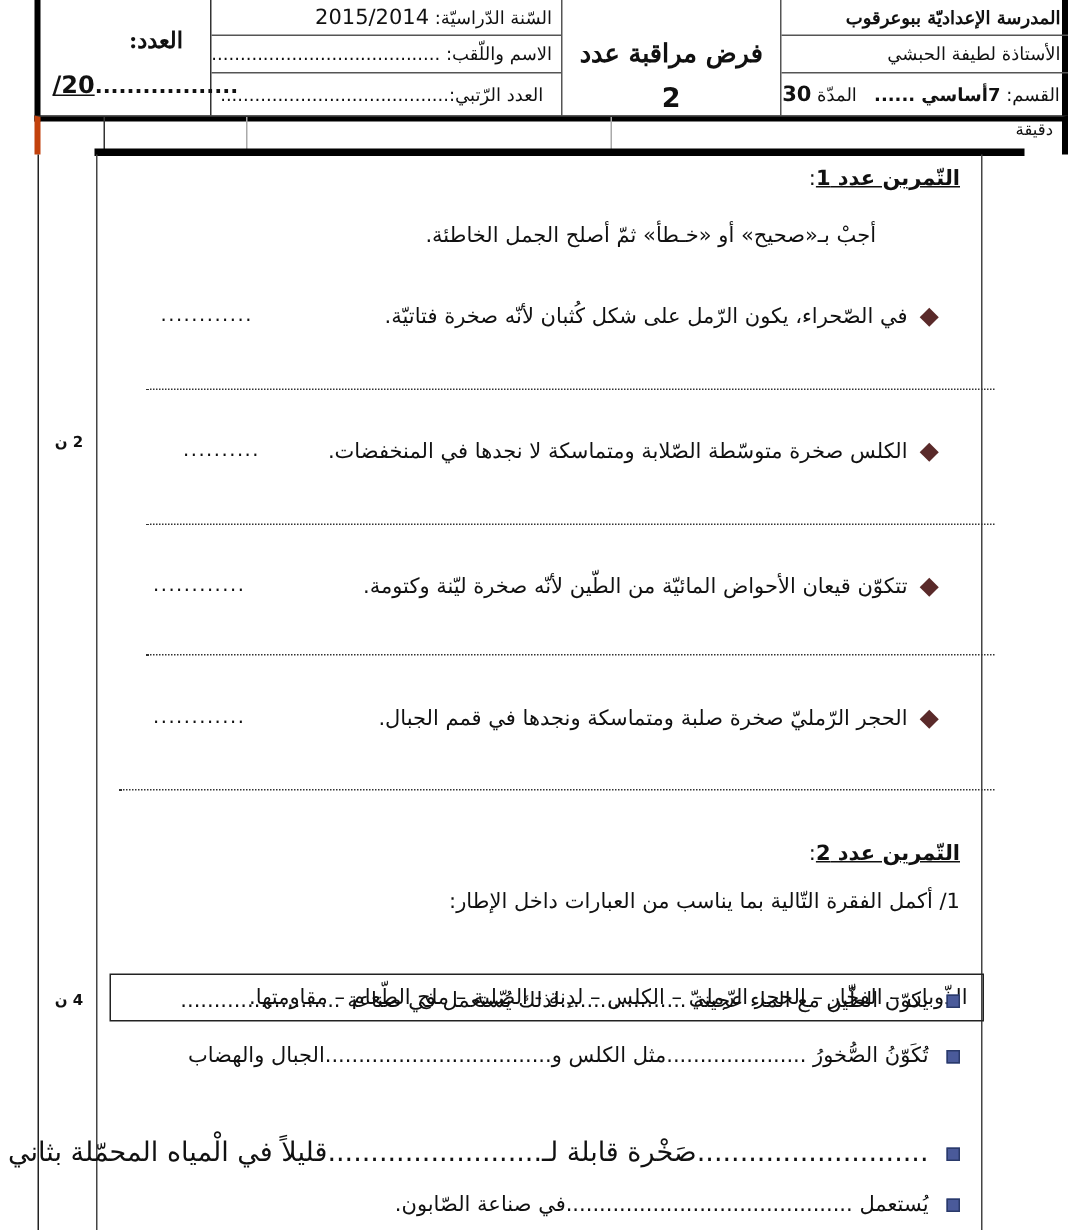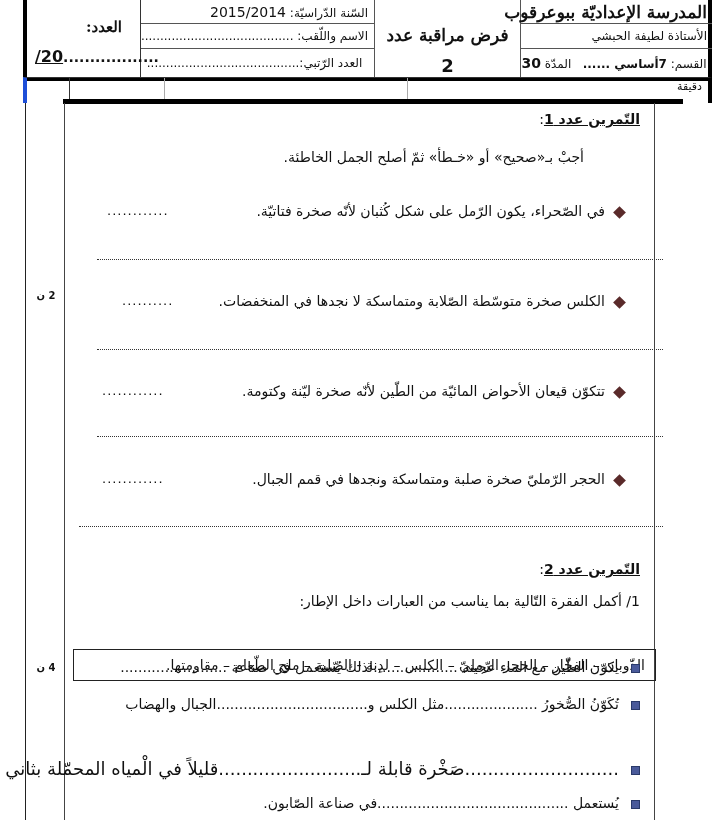--- a/index.html
+++ b/index.html
@@ -20,23 +20,23 @@
     .row.r2 { top: 24px; height: 25px; line-height: 25px; border-bottom: 1px solid #555; }
     .row.r3 { top: 49px; height: 28px; line-height: 28px; text-align: center; }
     .row .num { font-size: 14px; }
 
     .title { left: 348px; top: 0; width: 146px; height: 77px; border-right: 1px solid #555; text-align: center; }
     .title .t1 { position: absolute; top: 25px; width: 100%; font-family: "DejaVu Serif", serif; font-weight: bold; font-size: 17px; direction: rtl; }
     .title .t2 { position: absolute; top: 55px; width: 100%; font-weight: bold; font-size: 18px; }
 
     .school { left: 494px; top: 0; width: 191px; height: 77px; border-right: none; }
     .school .row { padding-right: 5px; }
-    .school .row.r1 { font-family: "DejaVu Serif", serif; font-weight: bold; font-size: 17px; }
+    .school .row.r1 { font-family: "DejaVu Serif", serif; font-weight: bold; font-size: 12px; }
 
-    .subrow { position: absolute; left: 23px; top: 77px; width: 689px; height: 26px; border-left: 4px solid #1d4ed8; border-right: 4px solid #000; border-top: 1px solid #333; }
+    .subrow { position: absolute; left: 23px; top: 77px; width: 689px; height: 26px; border-left: 4px solid #c2410c; border-right: 4px solid #000; border-top: 1px solid #333; }
     .subrow .duration-end { position: absolute; right: 6px; top: 2px; font-size: 11px; direction: rtl; }
     .subrow .sep1 { position: absolute; left: 42px; top: 0; height: 26px; border-left: 1px solid #333; }
     .subrow .sep2 { position: absolute; left: 137px; top: 0; height: 26px; border-left: 1px solid #aaa; }
     .subrow .sep3 { position: absolute; left: 380px; top: 0; height: 26px; border-left: 1px solid #aaa; }
 
     .thickline { position: absolute; left: 63px; top: 99px; width: 620px; height: 5px; background: #000; }
 
     .margin-col { position: absolute; left: 25px; top: 103px; width: 40px; height: 717px; border-left: 1px solid #222; border-right: 1px solid #444; }
     .pts { position: absolute; width: 40px; text-align: center; font-size: 10px; font-weight: bold; direction: rtl; }
 

